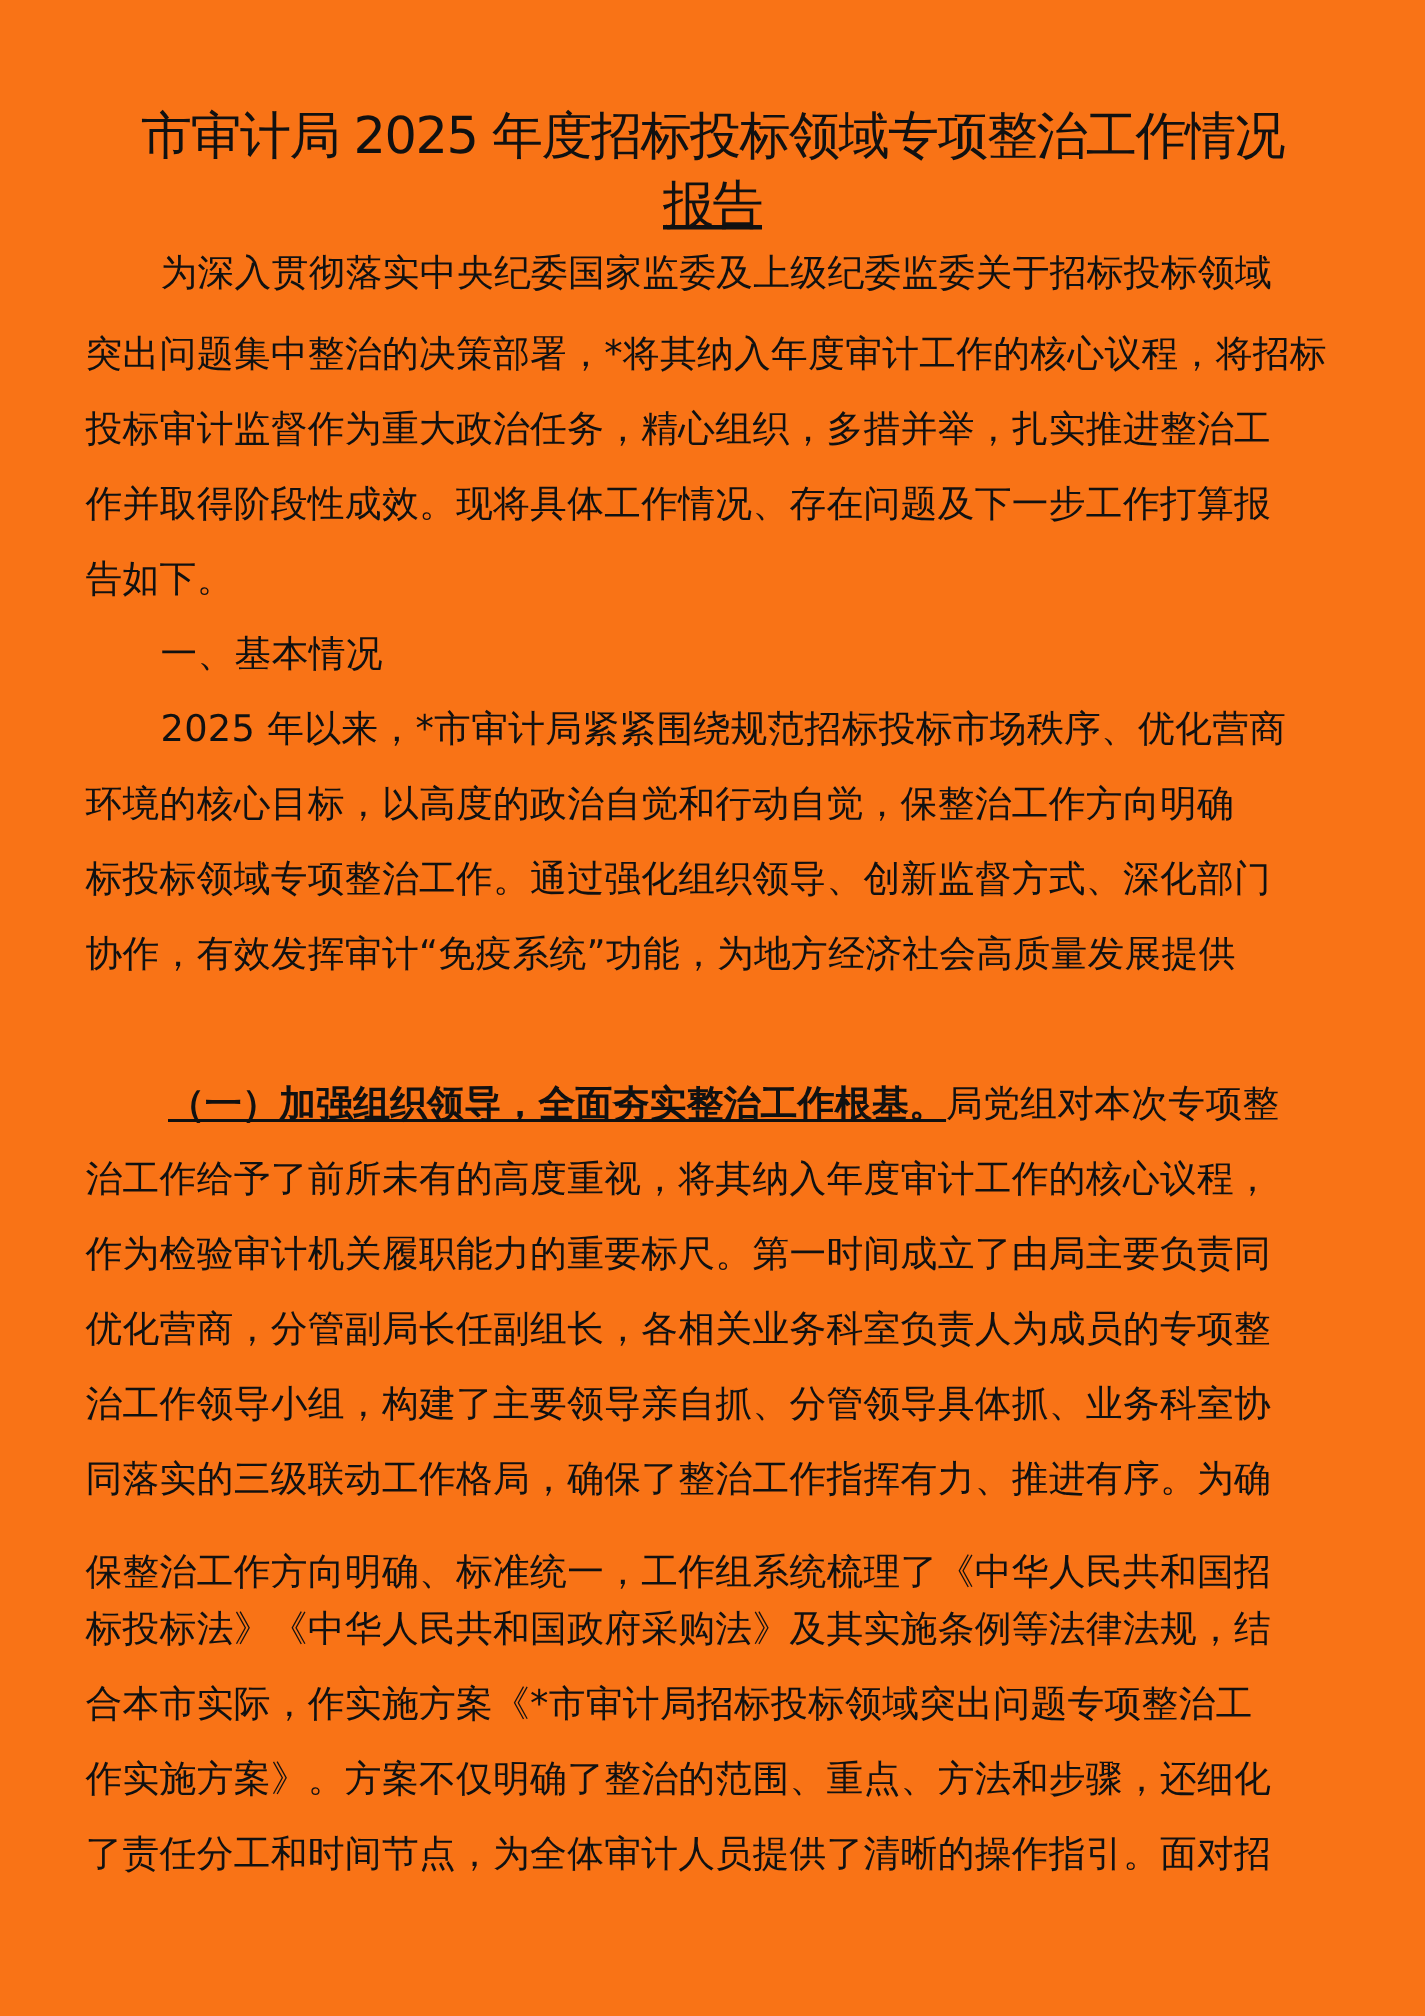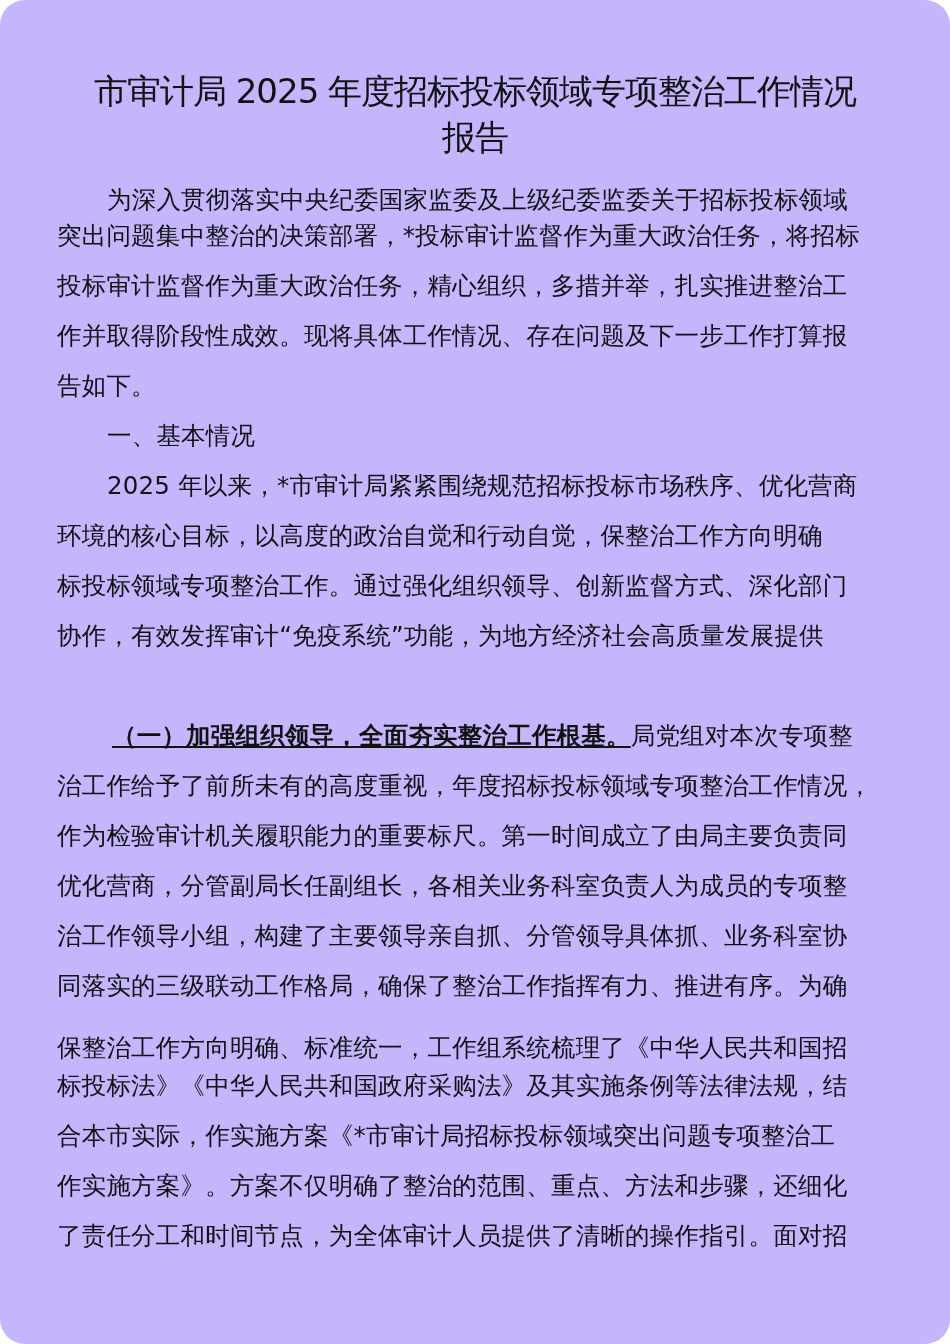--- a/index.html
+++ b/index.html
@@ -14,36 +14,35 @@
       position: relative;
       font-family: "DejaVu Sans", "Liberation Sans", sans-serif;
       color: #111111;
     }
     .page {
       position: absolute;
       left: 0;
       top: 0;
       width: 950px;
       height: 1344px;
-      background: #c4b5fd;
-      border-radius: 25px;
+      background: #f97316;
     }
     .title {
       position: absolute;
       left: 40px;
       width: 870px;
       text-align: center;
       font-size: 34px;
       line-height: 46px;
       letter-spacing: -1px;
       color: #111;
       white-space: nowrap;
     }
     .title.l1 { top: 68px; }
-    .title.l2 { top: 114px; }
+    .title.l2 { top: 114px; text-decoration: underline; }
     .line {
       position: absolute;
       left: 57px;
       width: 840px;
       font-size: 24.5px;
       line-height: 32px;
       white-space: nowrap;
       letter-spacing: 0.2px;
       color: #111;
     }
@@ -51,37 +50,37 @@
     .bold { font-weight: bold; text-decoration: underline; }
   </style>
 </head>
 <body>
 
 <div class="page">
 
   <div class="title l1">市审计局 2025 年度招标投标领域专项整治工作情况</div>
   <div class="title l2">报告</div>
 
-  <div class="line indent" style="top:184px">为深入贯彻落实中央纪委国家监委及上级纪委监委关于招标投标领域</div>
-  <div class="line" style="top:220px">突出问题集中整治的决策部署，*投标审计监督作为重大政治任务，将招标</div>
+  <div class="line indent" style="top:166px">为深入贯彻落实中央纪委国家监委及上级纪委监委关于招标投标领域</div>
+  <div class="line" style="top:220px">突出问题集中整治的决策部署，*将其纳入年度审计工作的核心议程，将招标</div>
   <div class="line" style="top:270px">投标审计监督作为重大政治任务，精心组织，多措并举，扎实推进整治工</div>
   <div class="line" style="top:320px">作并取得阶段性成效。现将具体工作情况、存在问题及下一步工作打算报</div>
   <div class="line" style="top:370px">告如下。</div>
 
   <div class="line indent" style="top:420px">一、基本情况</div>
 
   <div class="line indent" style="top:470px">2025 年以来，*市审计局紧紧围绕规范招标投标市场秩序、优化营商</div>
   <div class="line" style="top:520px">环境的核心目标，以高度的政治自觉和行动自觉，保整治工作方向明确</div>
   <div class="line" style="top:570px">标投标领域专项整治工作。通过强化组织领导、创新监督方式、深化部门</div>
   <div class="line" style="top:620px">协作，有效发挥审计“免疫系统”功能，为地方经济社会高质量发展提供</div>
 
   <div class="line indent" style="top:720px; left:112px">
     <span class="bold">（一）加强组织领导，全面夯实整治工作根基。</span><span>局党组对本次专项整</span>
   </div>
-  <div class="line" style="top:770px">治工作给予了前所未有的高度重视，年度招标投标领域专项整治工作情况，</div>
+  <div class="line" style="top:770px">治工作给予了前所未有的高度重视，将其纳入年度审计工作的核心议程，</div>
   <div class="line" style="top:820px">作为检验审计机关履职能力的重要标尺。第一时间成立了由局主要负责同</div>
   <div class="line" style="top:870px">优化营商，分管副局长任副组长，各相关业务科室负责人为成员的专项整</div>
   <div class="line" style="top:920px">治工作领导小组，构建了主要领导亲自抓、分管领导具体抓、业务科室协</div>
   <div class="line" style="top:970px">同落实的三级联动工作格局，确保了整治工作指挥有力、推进有序。为确</div>
   <div class="line" style="top:1032px">保整治工作方向明确、标准统一，工作组系统梳理了《中华人民共和国招</div>
   <div class="line" style="top:1070px">标投标法》《中华人民共和国政府采购法》及其实施条例等法律法规，结</div>
   <div class="line" style="top:1120px">合本市实际，作实施方案《*市审计局招标投标领域突出问题专项整治工</div>
   <div class="line" style="top:1170px">作实施方案》。方案不仅明确了整治的范围、重点、方法和步骤，还细化</div>
   <div class="line" style="top:1220px">了责任分工和时间节点，为全体审计人员提供了清晰的操作指引。面对招</div>
 

